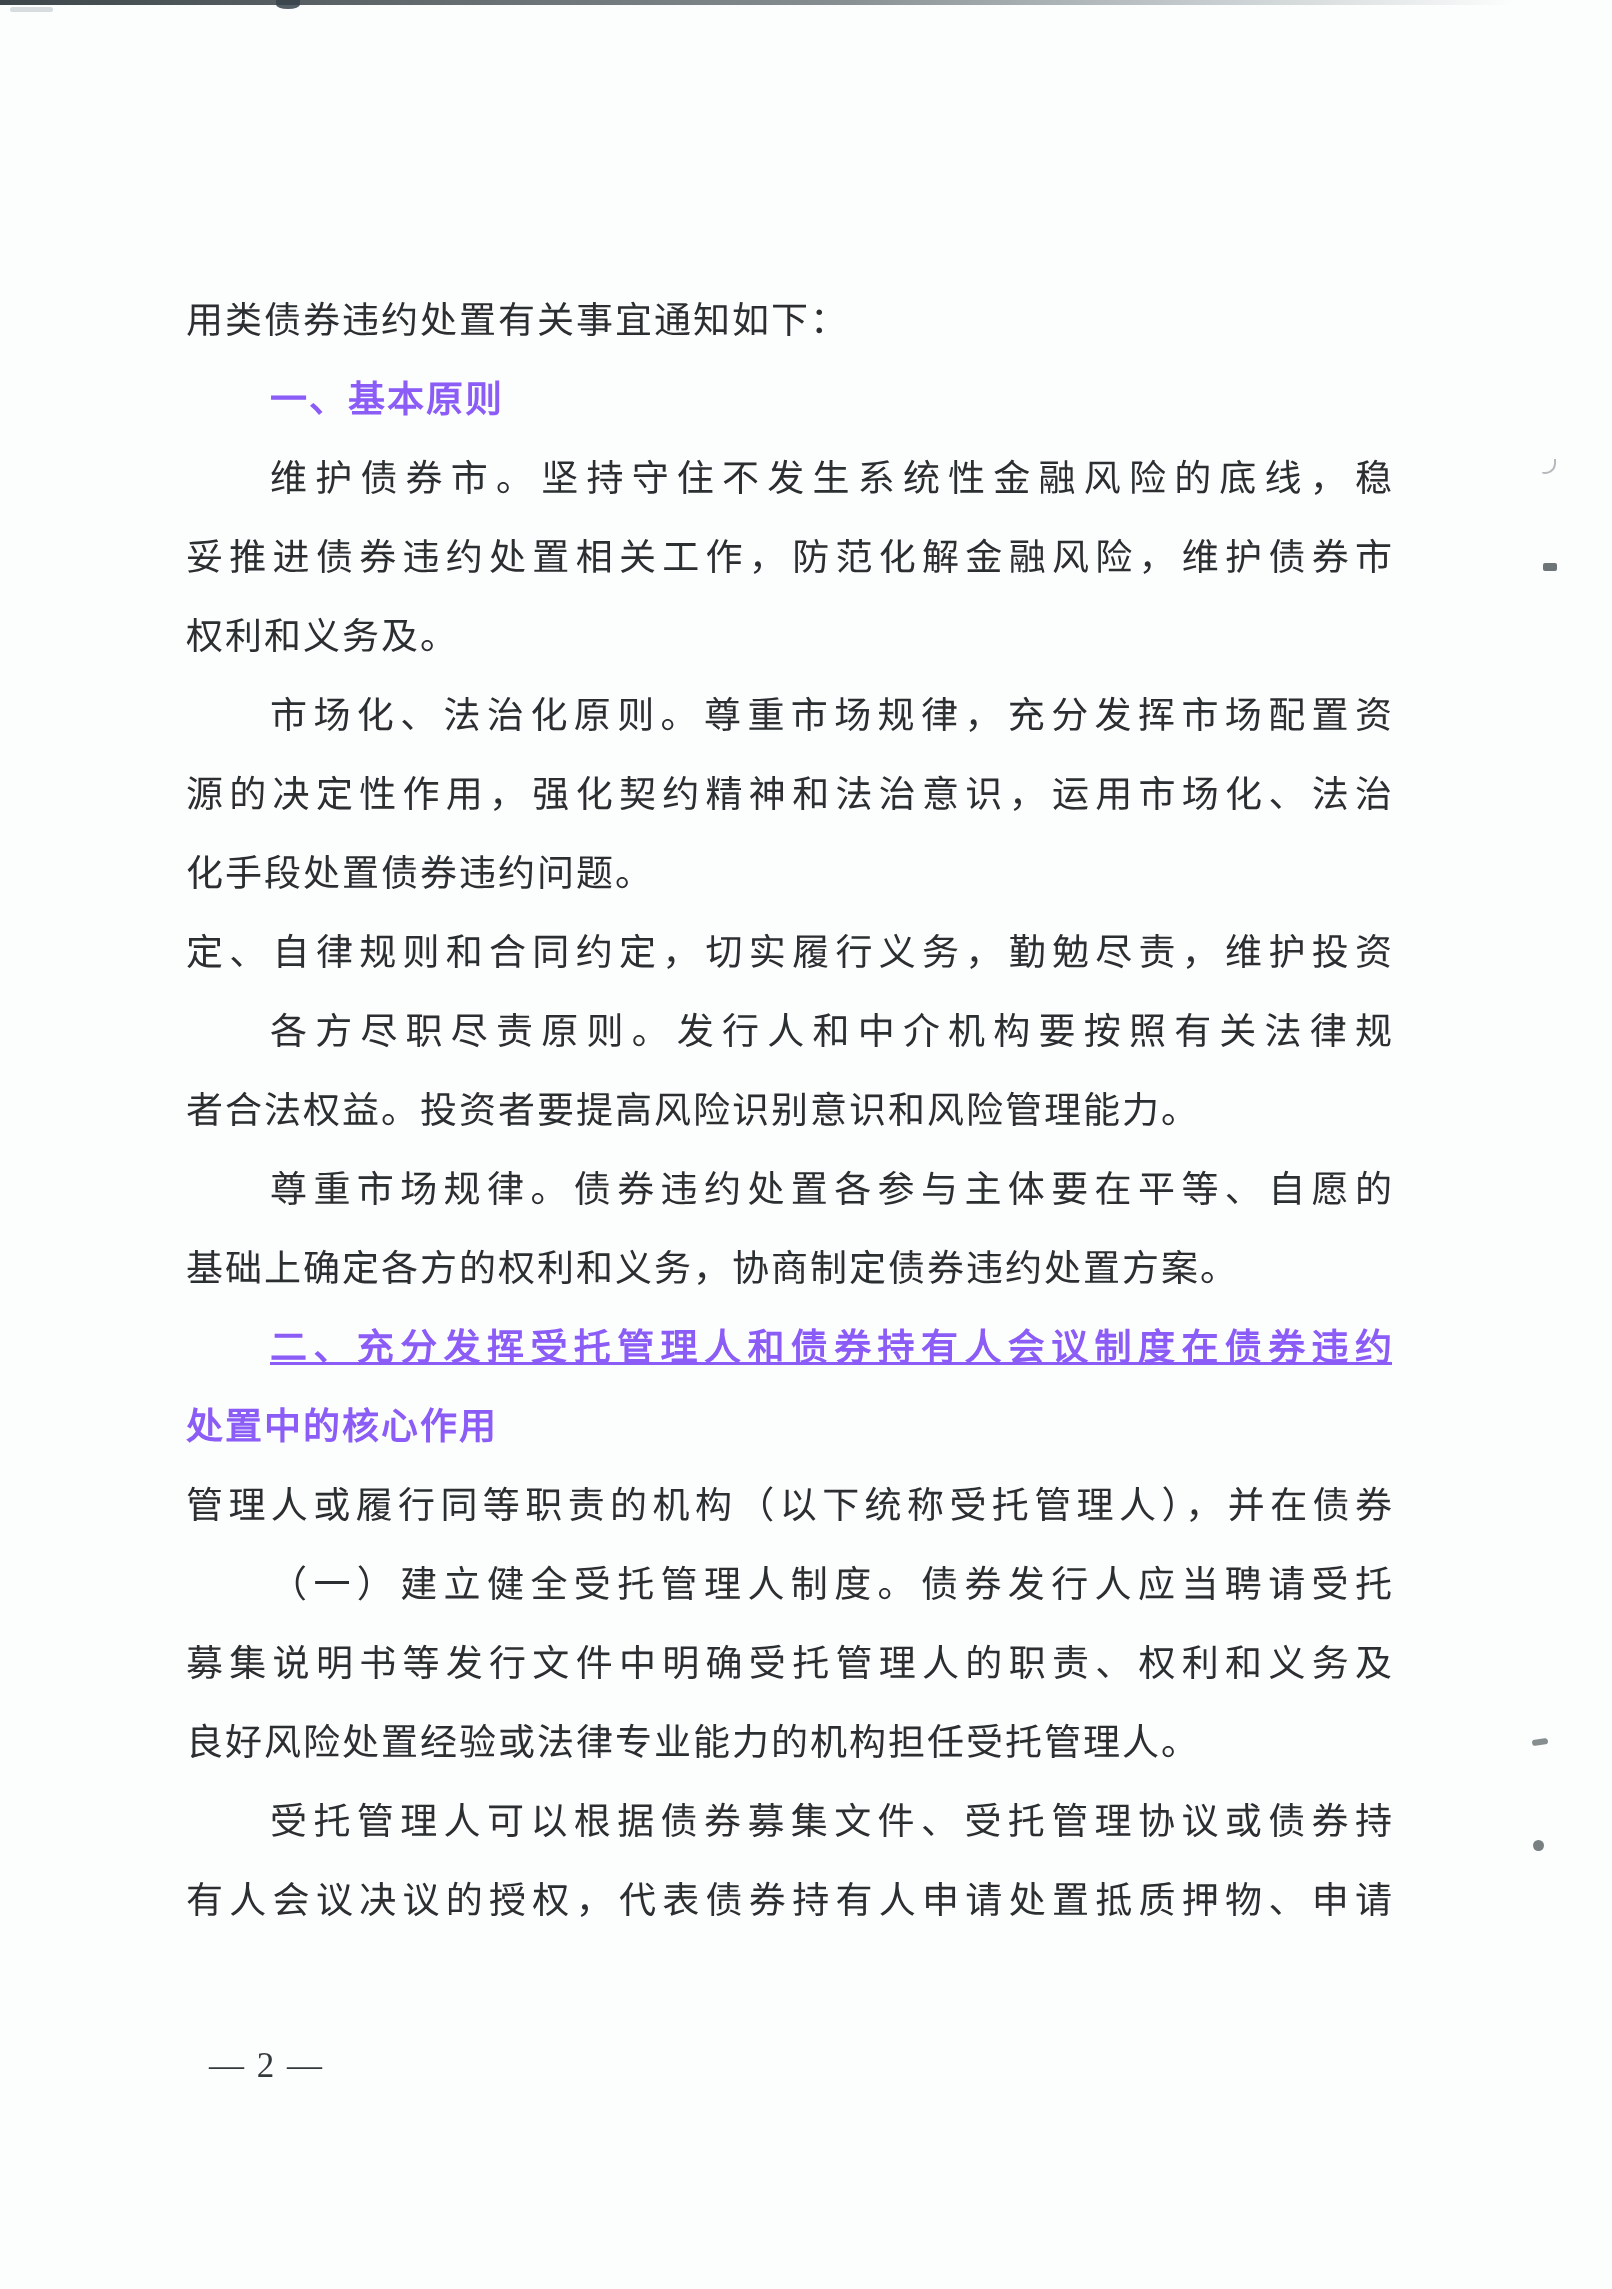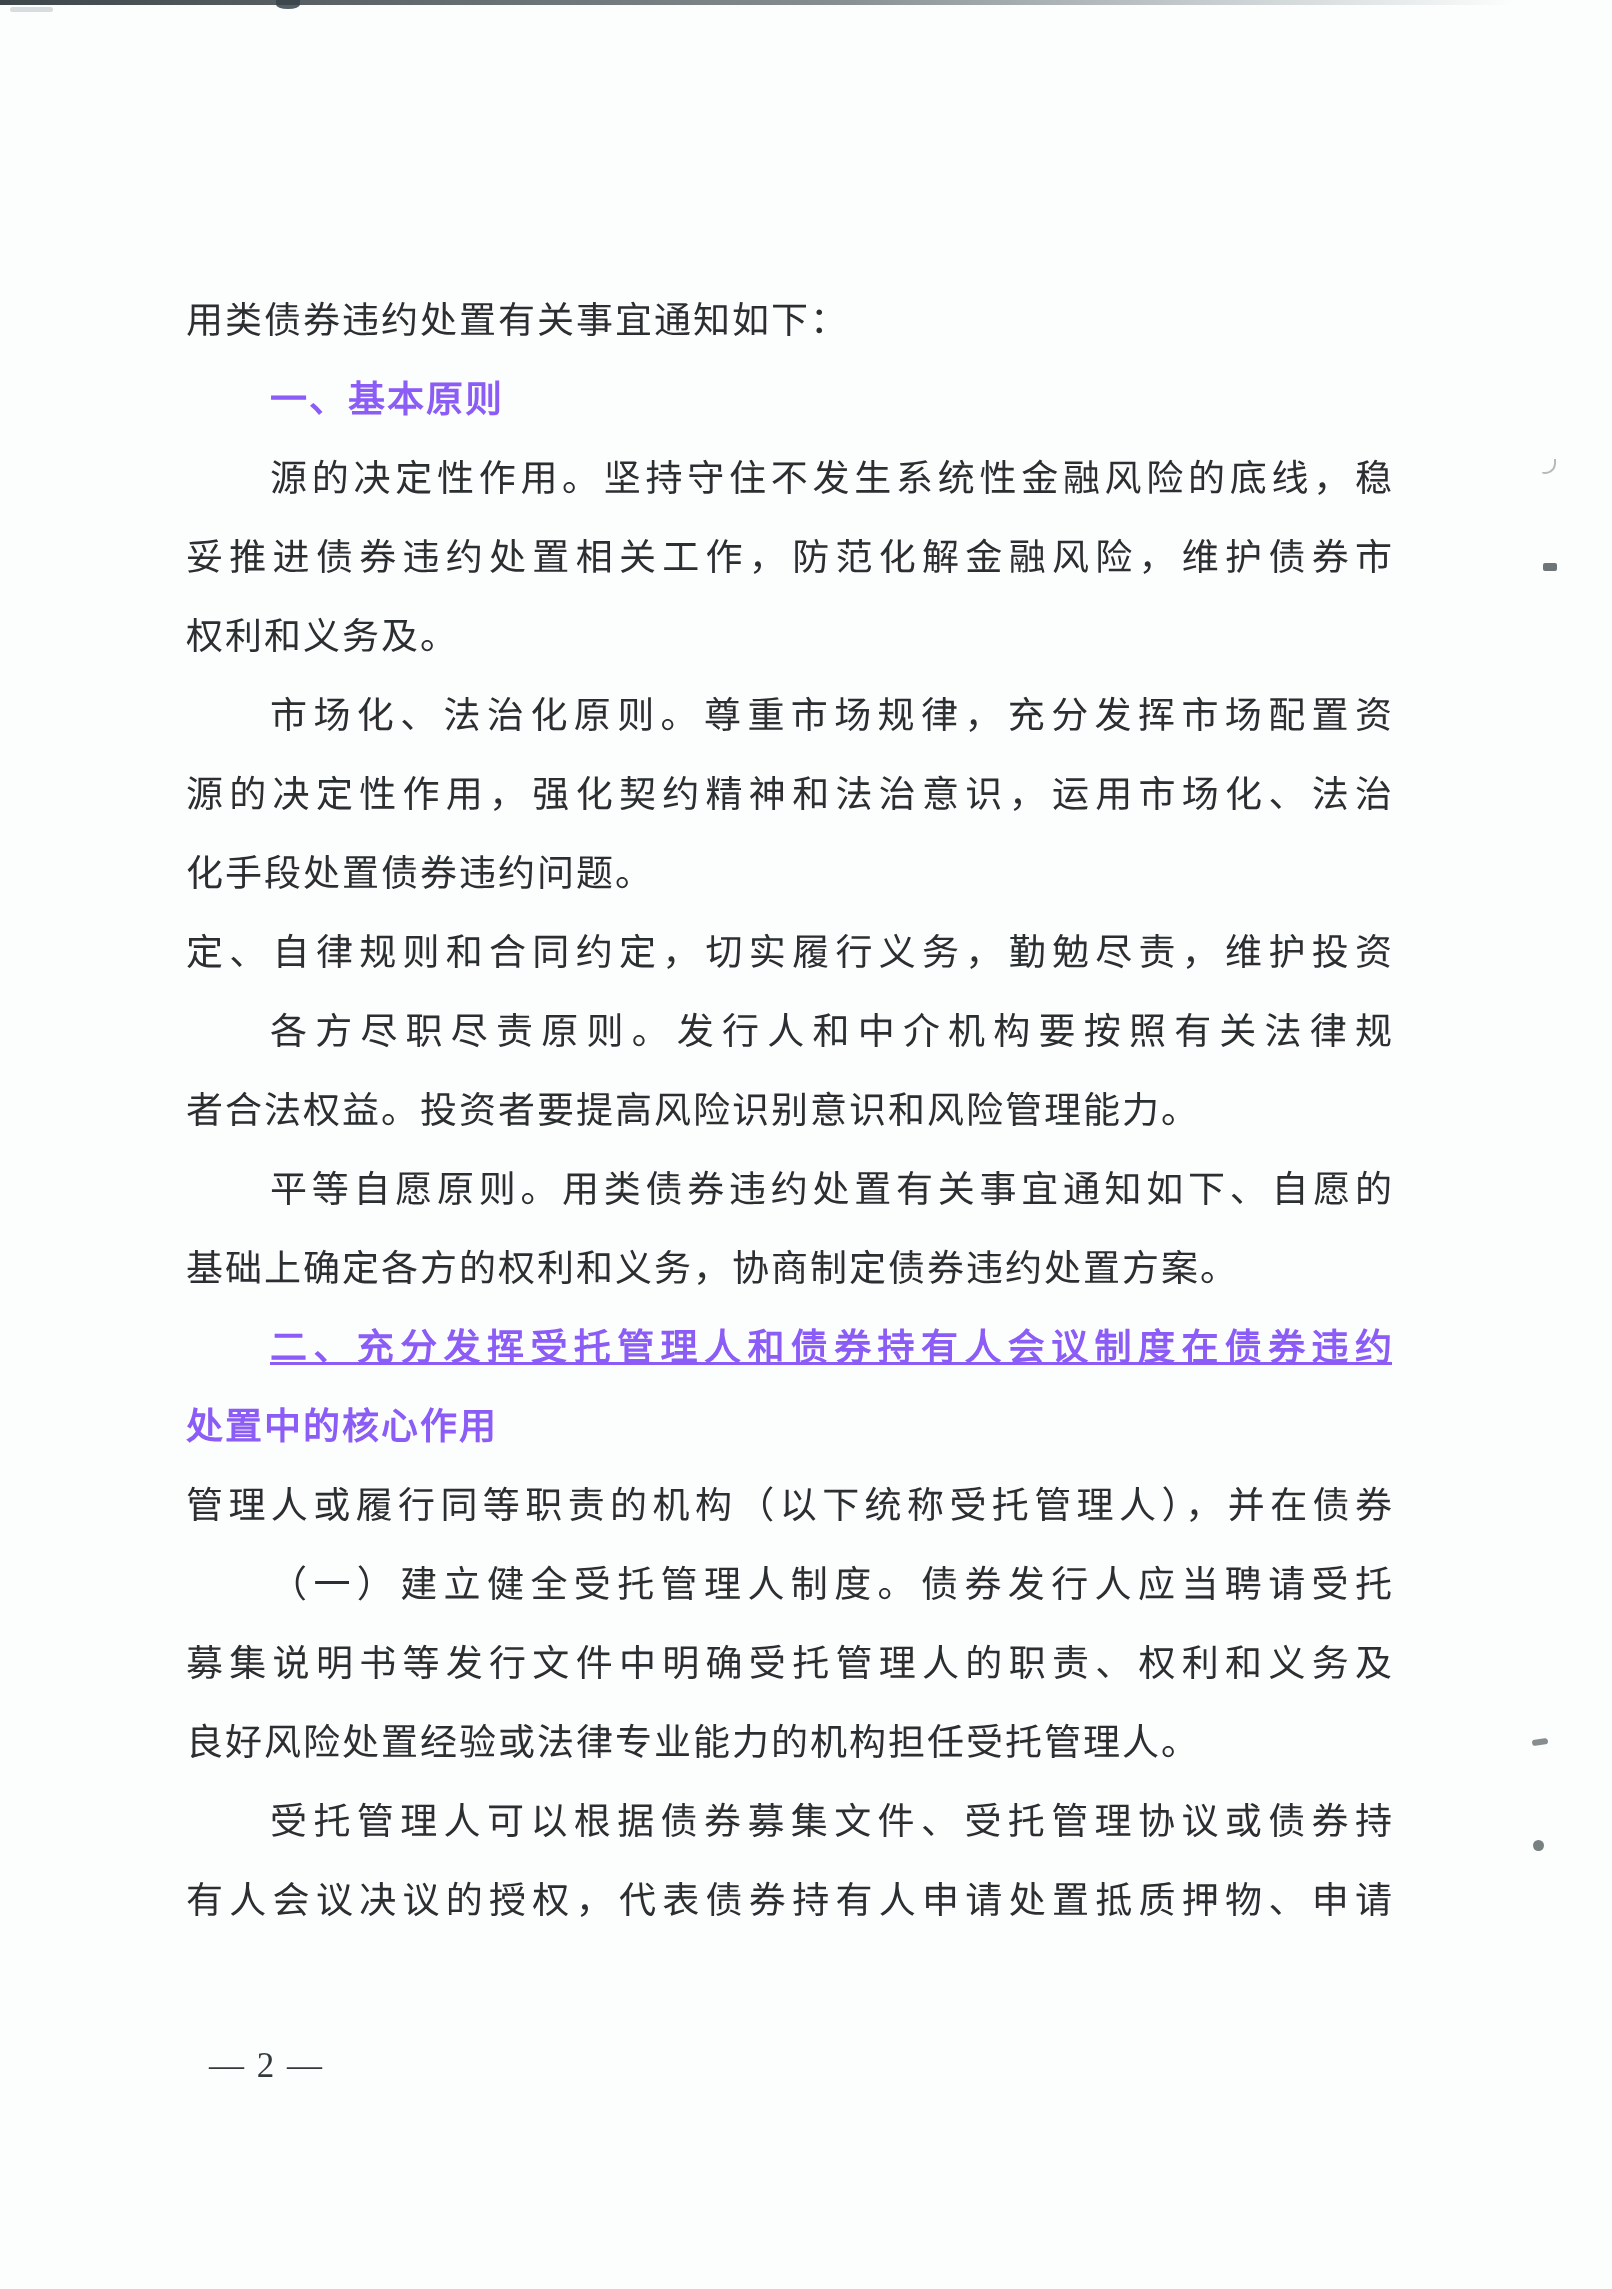--- a/index.html
+++ b/index.html
@@ -126,30 +126,30 @@
 
 <div class="page">
 
   <div class="top-edge-line"></div>
   <div class="top-edge-dot"></div>
   <div class="top-edge-smudge"></div>
 
   <div class="text-block">
     <div class="ln end">用类债券违约处置有关事宜通知如下：</div>
     <div class="ln heading indent">一、基本原则</div>
-    <div class="ln justify indent">源的决定性作用。坚持守住不发生系统性金融风险的底线，稳</div>
+    <div class="ln justify indent">维护债券市。坚持守住不发生系统性金融风险的底线，稳</div>
     <div class="ln justify">妥推进债券违约处置相关工作，防范化解金融风险，维护债券市</div>
     <div class="ln end">权利和义务及。</div>
     <div class="ln justify indent">市场化、法治化原则。尊重市场规律，充分发挥市场配置资</div>
     <div class="ln justify">源的决定性作用，强化契约精神和法治意识，运用市场化、法治</div>
     <div class="ln end">化手段处置债券违约问题。</div>
     <div class="ln justify">定、自律规则和合同约定，切实履行义务，勤勉尽责，维护投资</div>
     <div class="ln justify indent">各方尽职尽责原则。发行人和中介机构要按照有关法律规</div>
     <div class="ln end">者合法权益。投资者要提高风险识别意识和风险管理能力。</div>
-    <div class="ln justify indent">平等自愿原则。用类债券违约处置有关事宜通知如下、自愿的</div>
+    <div class="ln justify indent">尊重市场规律。债券违约处置各参与主体要在平等、自愿的</div>
     <div class="ln end">基础上确定各方的权利和义务，协商制定债券违约处置方案。</div>
     <div class="ln heading justify indent">二、充分发挥受托管理人和债券持有人会议制度在债券违约</div>
     <div class="ln heading end">处置中的核心作用</div>
     <div class="ln justify">管理人或履行同等职责的机构（以下统称受托管理人），并在债券</div>
     <div class="ln justify indent">（一）建立健全受托管理人制度。债券发行人应当聘请受托</div>
     <div class="ln justify">募集说明书等发行文件中明确受托管理人的职责、权利和义务及</div>
     <div class="ln end">良好风险处置经验或法律专业能力的机构担任受托管理人。</div>
     <div class="ln justify indent">受托管理人可以根据债券募集文件、受托管理协议或债券持</div>
     <div class="ln justify">有人会议决议的授权，代表债券持有人申请处置抵质押物、申请</div>
   </div>

